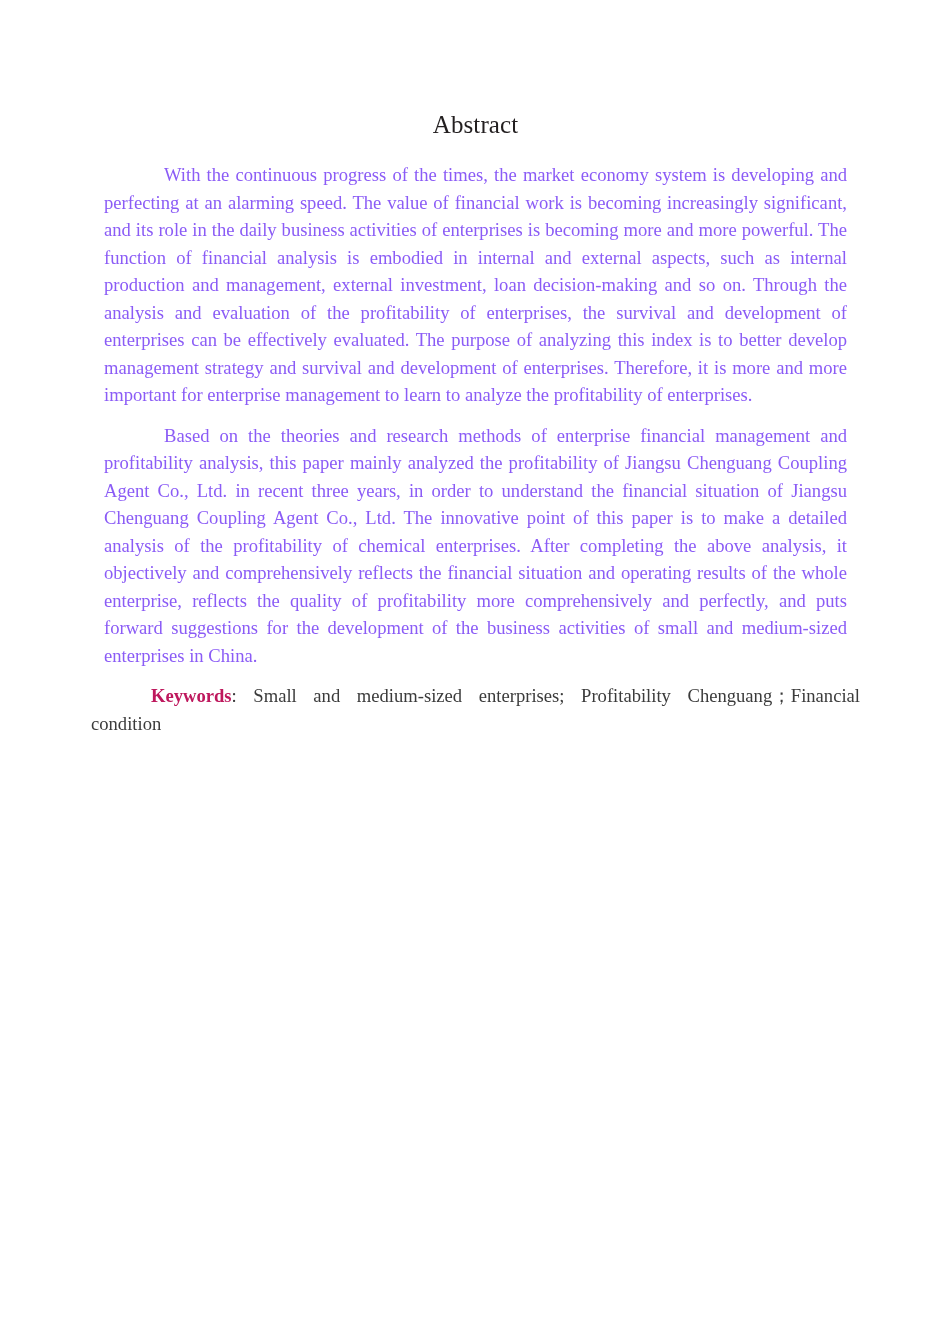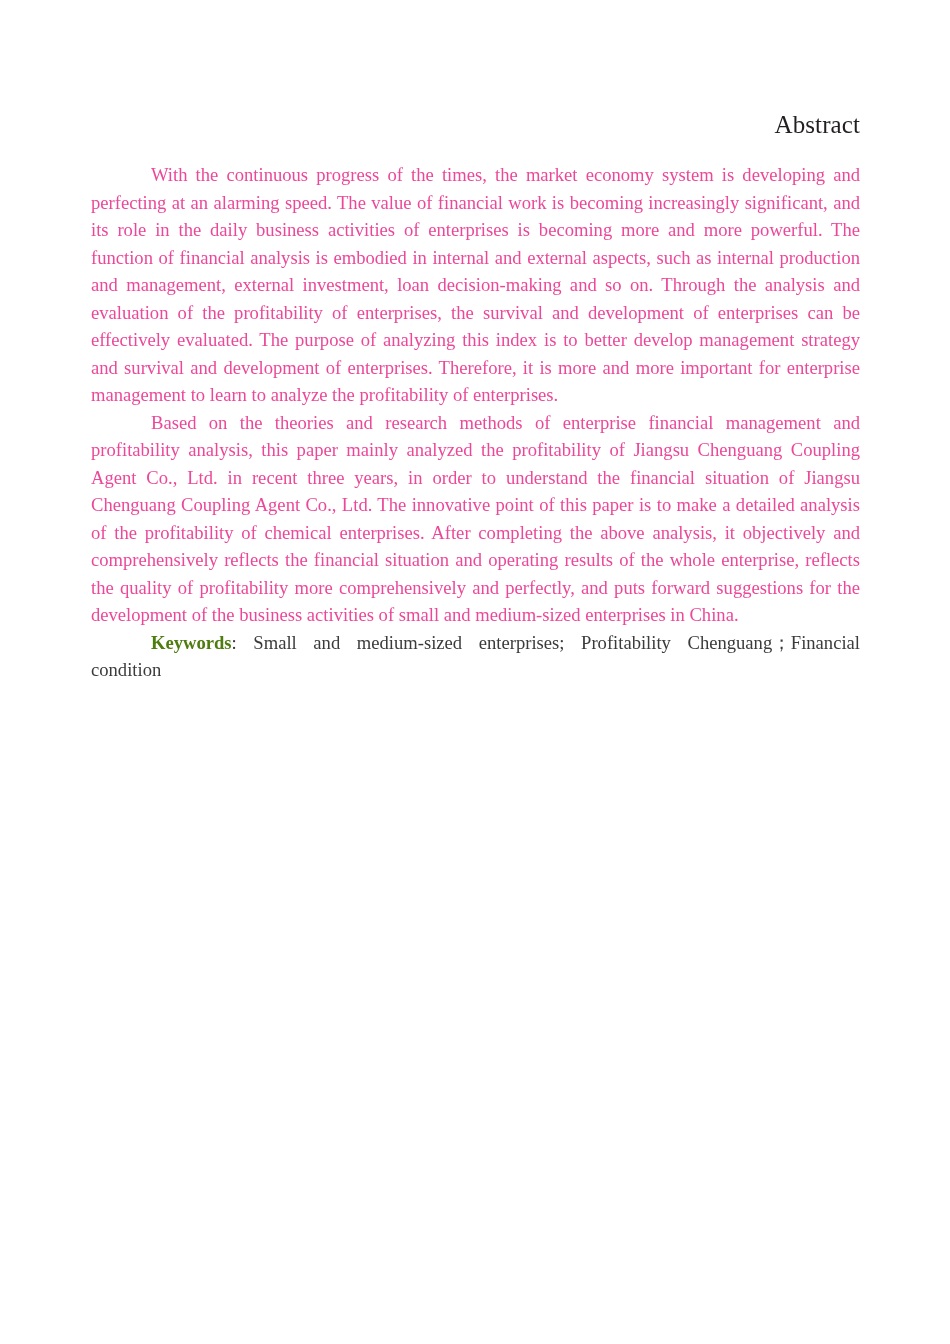--- a/index.html
+++ b/index.html
@@ -20,59 +20,59 @@
   }
 
   .content {
     position: absolute;
     left: 91px;
     top: 0;
     width: 769px;
   }
 
   .doc-title {
-    text-align: right;
+    text-align: center;
     font-size: 25px;
     font-weight: normal;
     color: #231f20;
     margin: 0;
     padding-top: 110px;
     letter-spacing: 0.1px;
     line-height: 1.2;
   }
 
   .para {
     font-size: 18.6px;
     line-height: 27.5px;
     text-align: justify;
     text-justify: inter-word;
     text-indent: 60px;
-    margin: 0;
-    color: #ec4899;
+    margin: 13px;
+    color: #8b5cf6;
     -webkit-hyphens: none;
     hyphens: none;
   }
 
   .para.first {
     margin-top: 21px;
   }
 
   .keywords-line {
     font-size: 18.6px;
     line-height: 27.5px;
     text-align: justify;
     text-justify: inter-word;
     text-indent: 60px;
     margin: 0;
     color: #3b3b3b;
   }
 
   .keywords-label {
     font-weight: bold;
-    color: #4d7c0f;
+    color: #be185d;
   }
 </style>
 </head>
 <body>
 
 <div class="page">
   <div class="content">
 
     <h1 class="doc-title">Abstract</h1>
 

